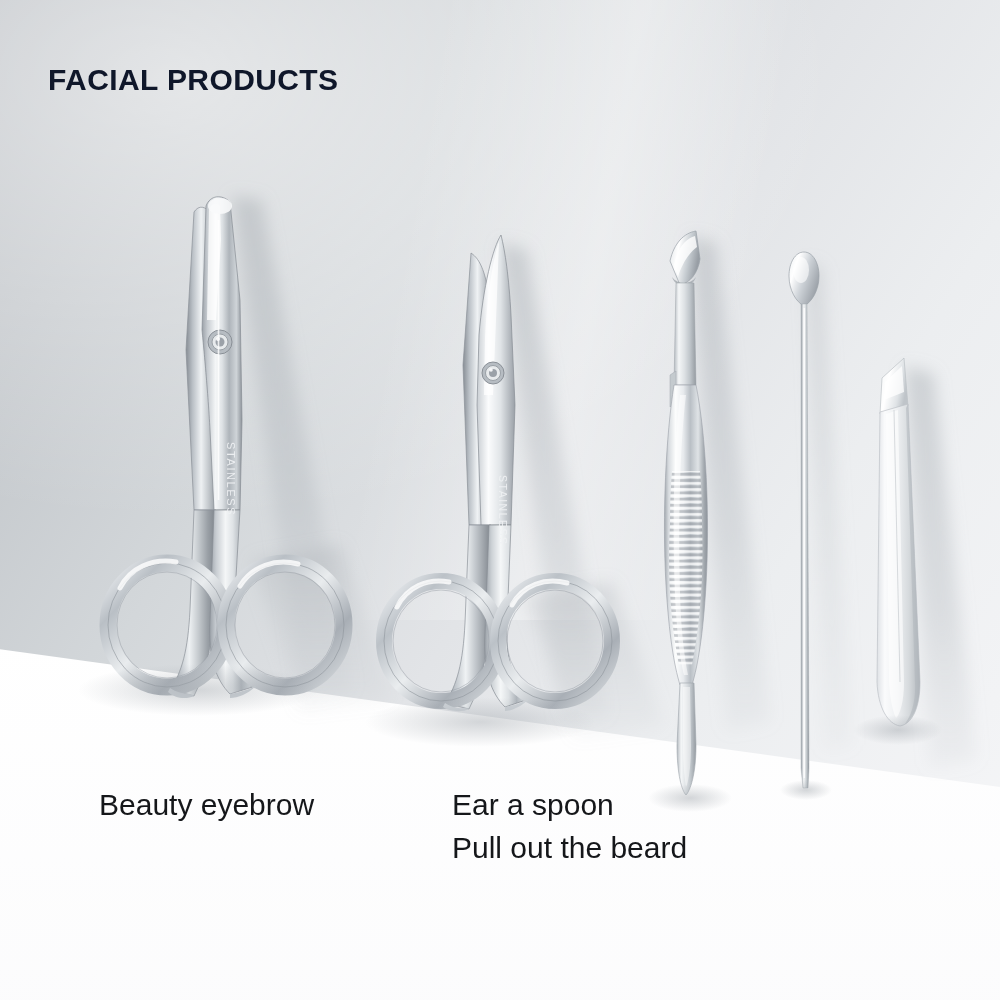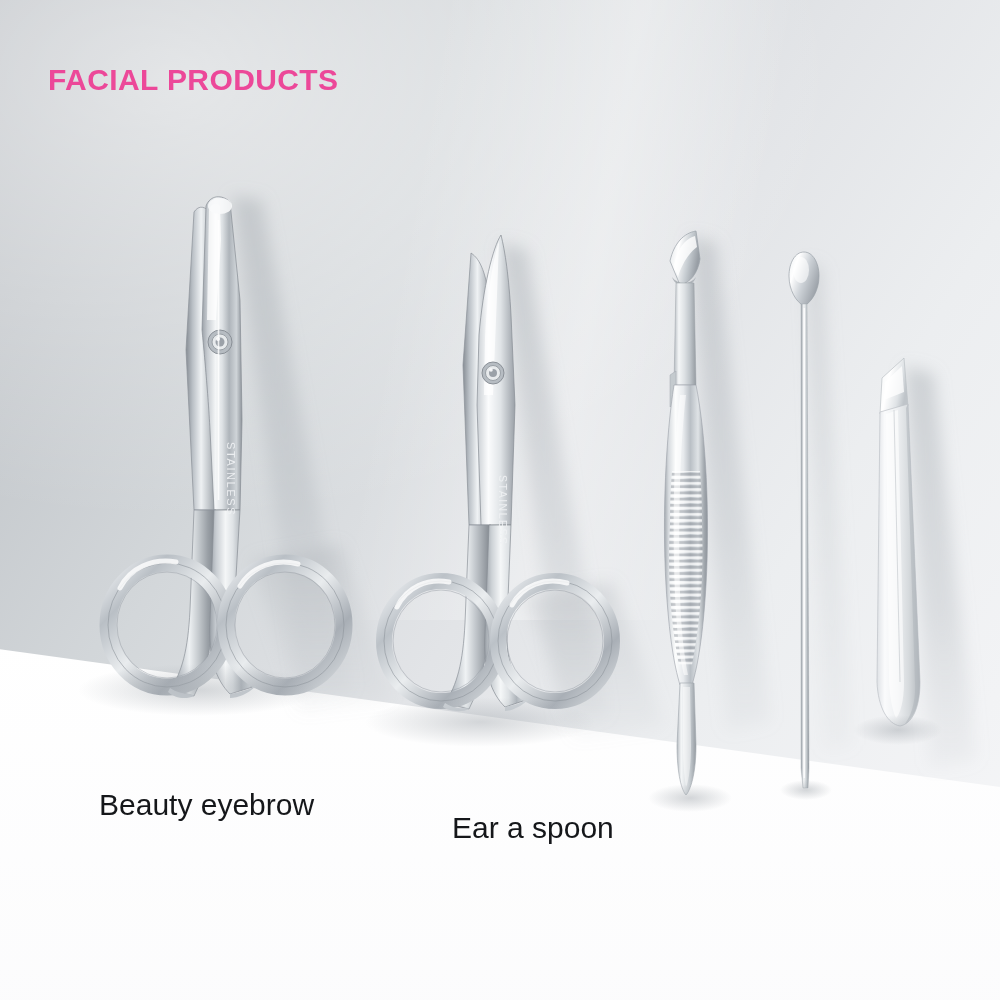--- a/index.html
+++ b/index.html
@@ -12,24 +12,24 @@
   }
   #floor{position:absolute;left:-60px;right:-60px;top:0;bottom:-80px;
     background:linear-gradient(to bottom,#ffffff 0%,#ffffff 58%,#fbfbfc 100%);
     clip-path:polygon(-6% 58.5%, 106% 74.5%, 106% 130%, -6% 130%);}
   #floorline{position:absolute;left:-60px;right:-60px;top:0;bottom:-80px;
     background:linear-gradient(to bottom,rgba(170,175,180,.55),rgba(170,175,180,0) 3px);
     clip-path:polygon(-6% 58.5%, 106% 74.5%, 106% 75.6%, -6% 59.6%);}
   #wallsheen{position:absolute;left:0;top:0;width:100%;height:62%;
     background:linear-gradient(100deg,rgba(255,255,255,0) 40%,rgba(255,255,255,.35) 58%,rgba(255,255,255,0) 72%);}
 
-  .ttl{position:absolute;left:48px;top:63px;font-size:30px;font-weight:bold;letter-spacing:.4px;color:#ec4899;white-space:nowrap;}
+  .ttl{position:absolute;left:48px;top:63px;font-size:30px;font-weight:bold;letter-spacing:.4px;color:#0f172a;white-space:nowrap;}
   .cap{position:absolute;color:#15171a;font-size:30px;line-height:43px;white-space:nowrap;}
   #capL{left:99px;top:783px;}
-  #capR{left:452px;top:806px;}
+  #capR{left:452px;top:783px;}
   .cap div{font-weight:400;}
 
   .tool{position:absolute;}
   .shadow{position:absolute;pointer-events:none;}
   svg{display:block;overflow:visible;}
 </style>
 </head>
 <body>
 
 <div id="scene">
@@ -337,15 +337,16 @@
   </svg>
 
   <div class="ttl">FACIAL PRODUCTS</div>
 
   <div class="cap" id="capL">
     <div>Beauty eyebrow</div>
   </div>
 
   <div class="cap" id="capR">
     <div>Ear a spoon</div>
+    <div>Pull out the beard</div>
   </div>
 
 </div>
 
 </body></html>

